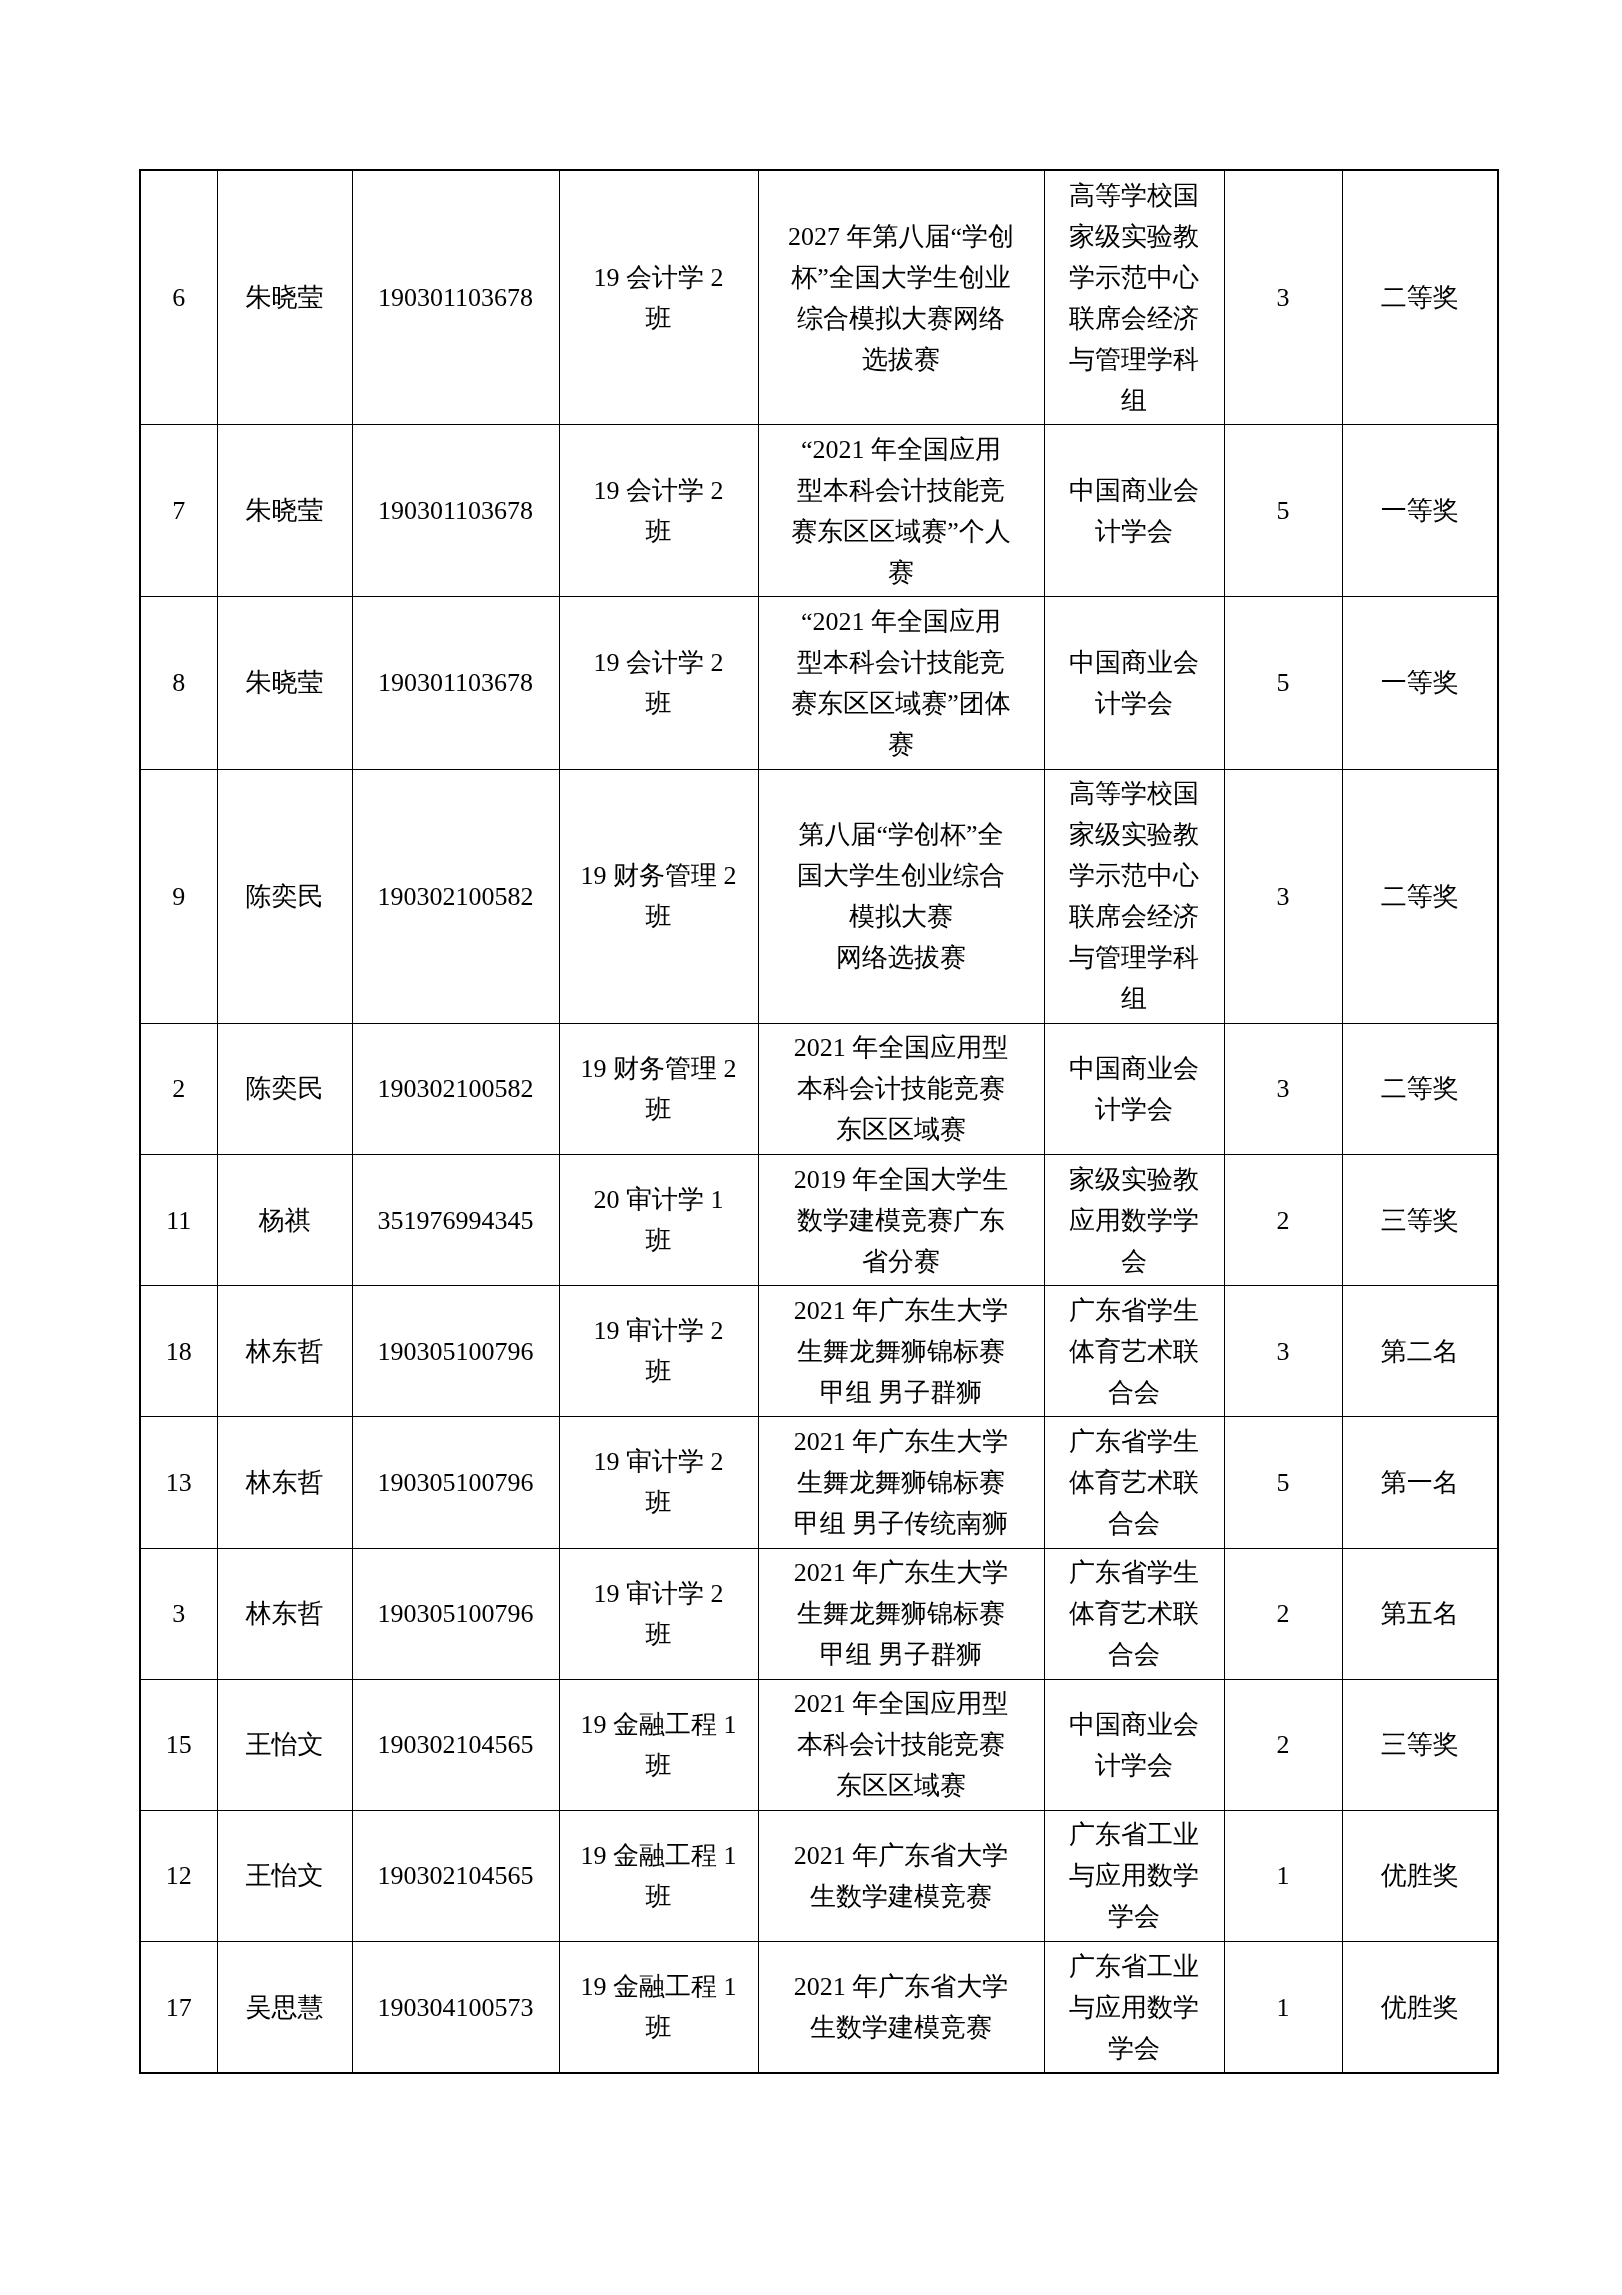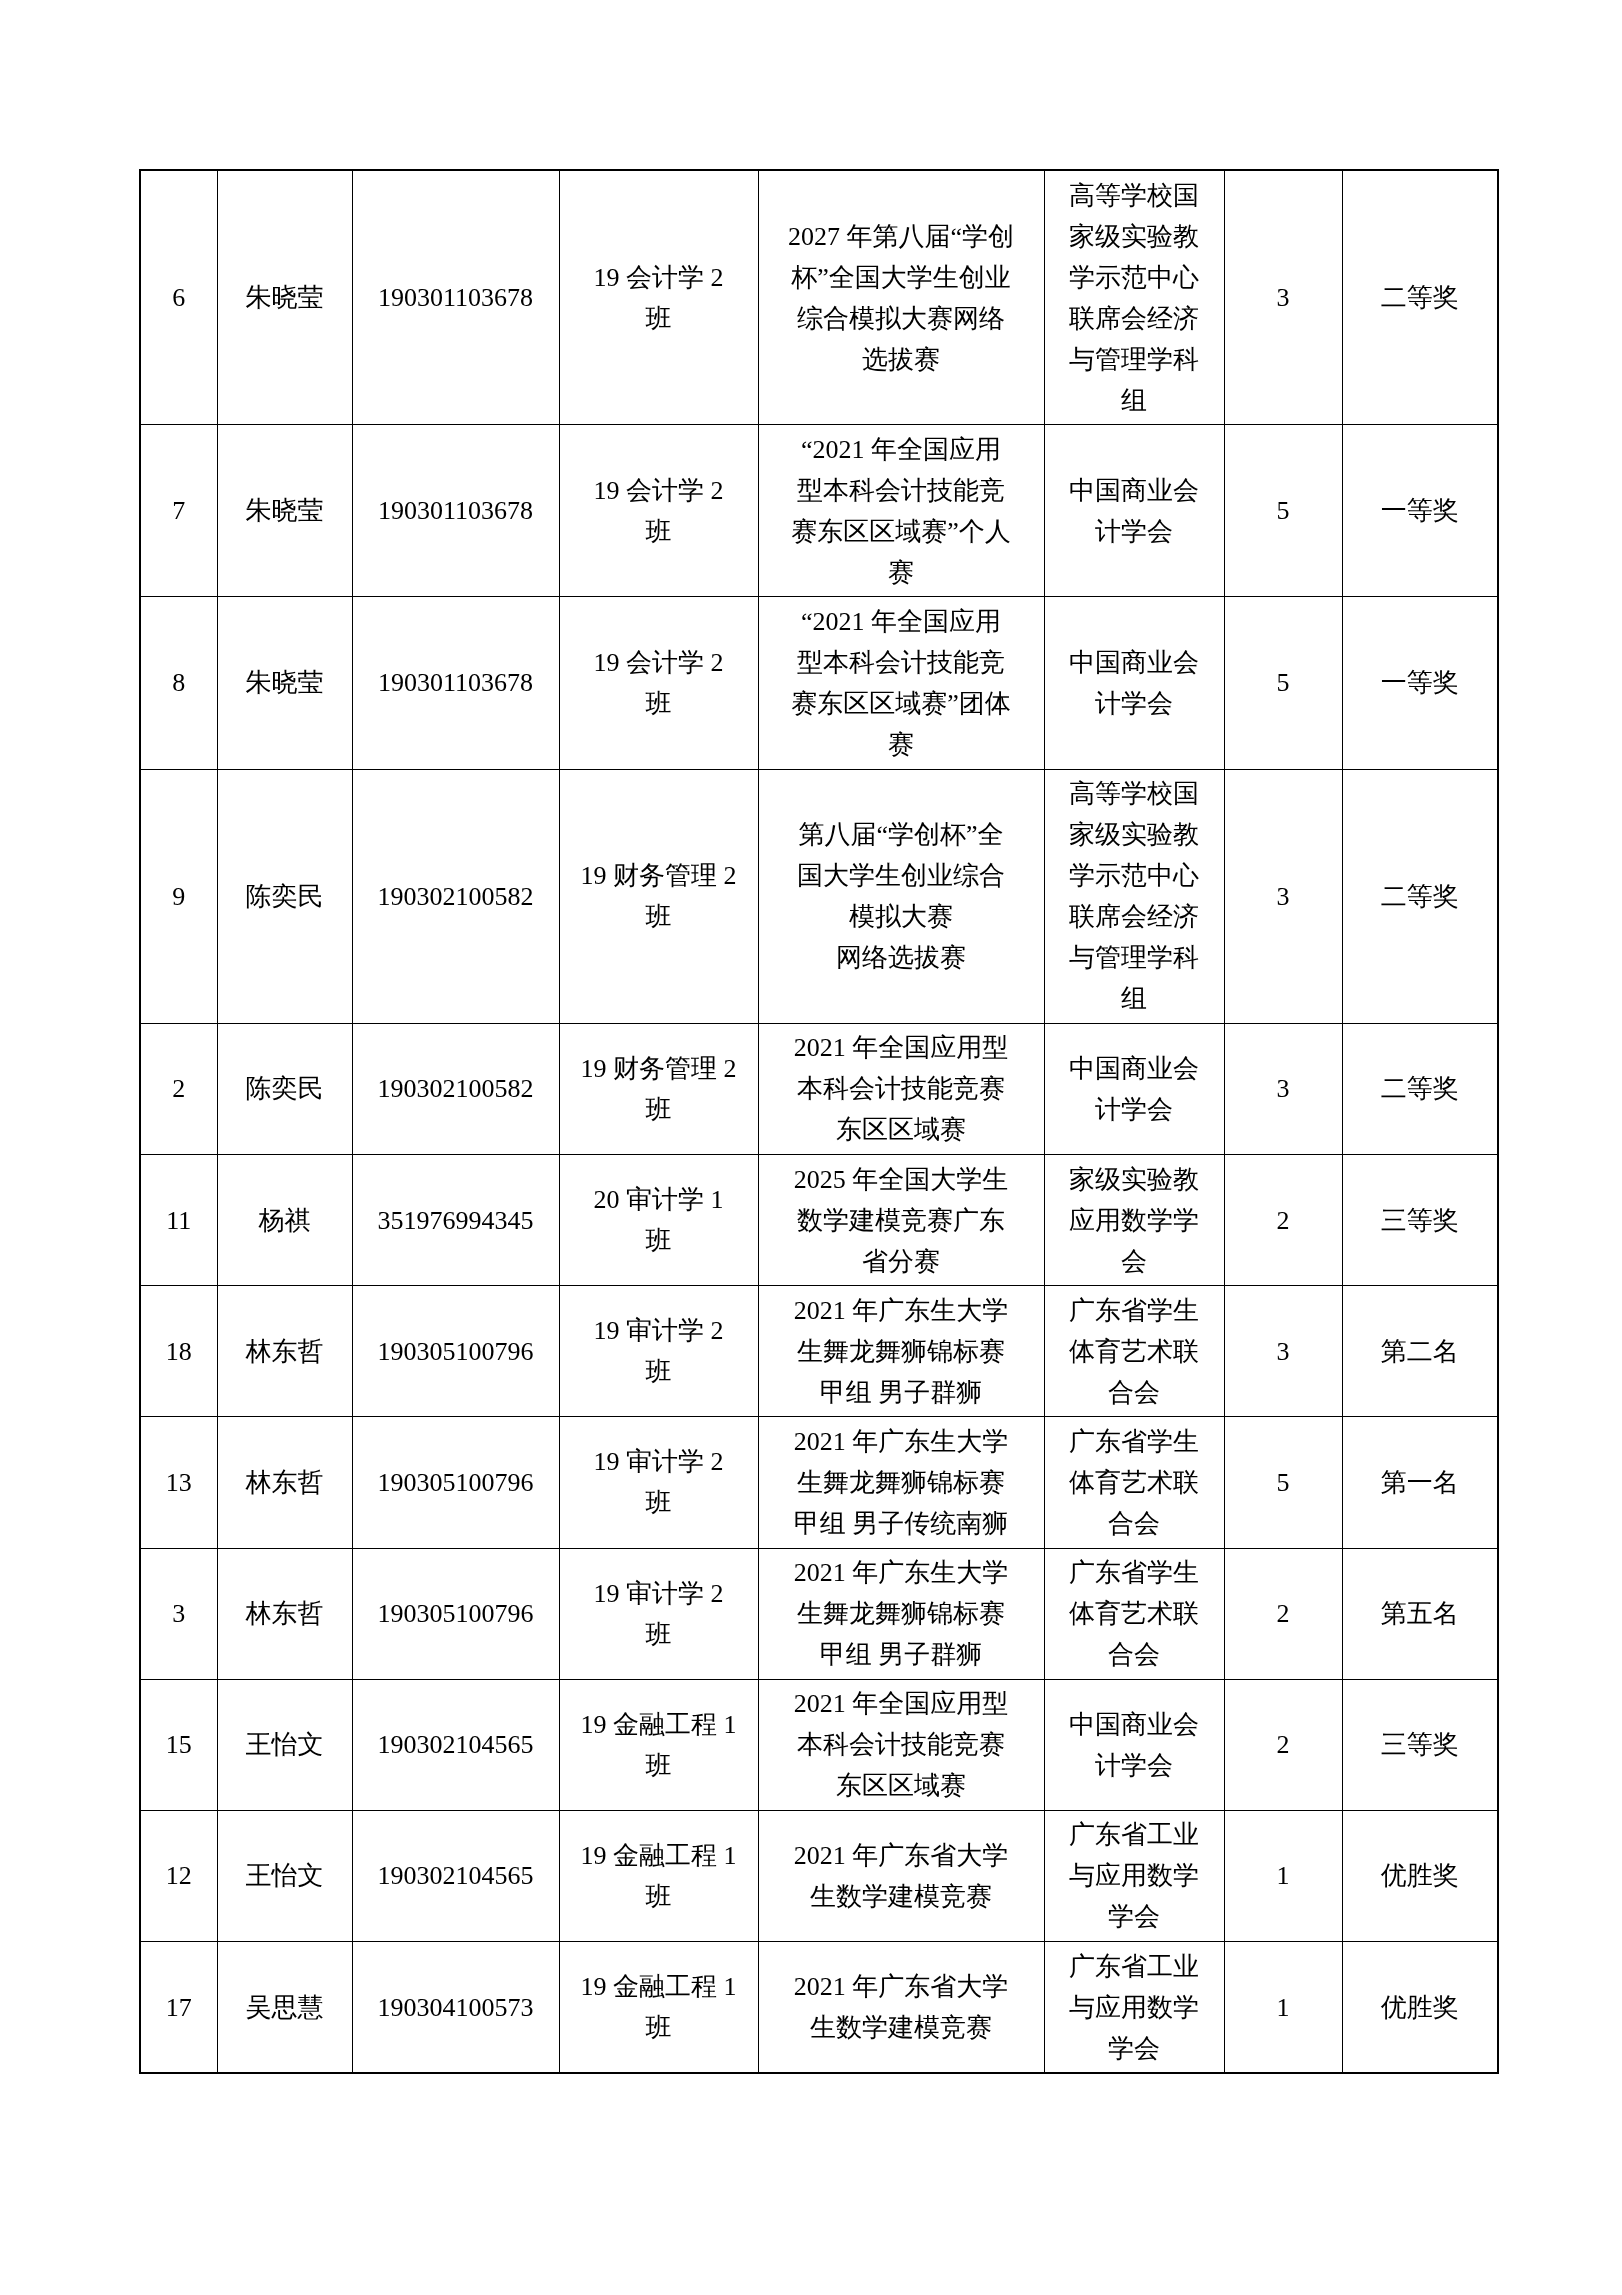--- a/index.html
+++ b/index.html
@@ -140,21 +140,21 @@
 计学会</td>
     <td>3</td>
     <td>二等奖</td>
   </tr>
         <tr>
     <td>11</td>
     <td>杨祺</td>
     <td>351976994345</td>
     <td>20 审计学 1
 班</td>
-    <td>2025 年全国大学生
+    <td>2019 年全国大学生
 数学建模竞赛广东
 省分赛</td>
     <td>家级实验教
 应用数学学
 会</td>
     <td>2</td>
     <td>三等奖</td>
   </tr>
         <tr>
     <td>18</td>

